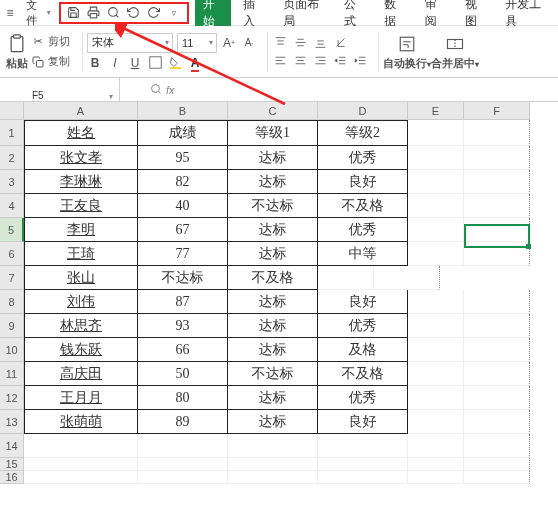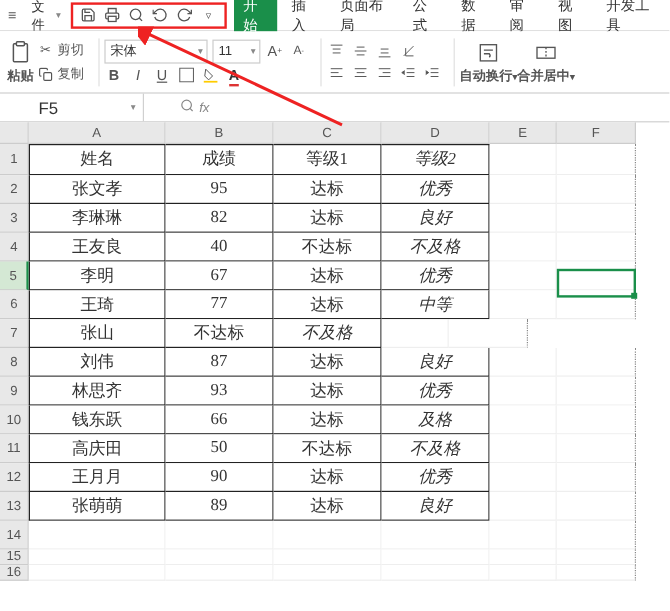--- a/index.html
+++ b/index.html
@@ -25,38 +25,38 @@
   .font-sel { border: 1px solid #ccc; height: 20px; font-size: 11px; padding: 0 14px 0 4px; background: #fff; position: relative; display: flex; align-items: center; }
   .font-sel.name { width: 86px; }
   .font-sel.size { width: 40px; }
   .font-sel::after { content: "▾"; position: absolute; right: 3px; font-size: 8px; color: #888; }
   .rlabel { font-size: 11px; color: #555; text-align: right; font-weight: bold; }
   .rcol { display: flex; flex-direction: column; align-items: center; gap: 1px; }
   
   .arrow { position: absolute; top: 22px; left: 115px; pointer-events: none; z-index: 10; }
   
   .fbar { display: flex; align-items: center; height: 24px; border-bottom: 1px solid #d0d0d0; }
-  .namebox { width: 120px; border-right: 1px solid #d0d0d0; height: 100%; display: flex; align-items: center; padding-left: 32px; font-size: 14px; color: #333; position: relative; }
+  .namebox { width: 120px; border-right: 1px solid #d0d0d0; height: 100%; display: flex; align-items: flex-end; padding-left: 32px; font-size: 10px; color: #333; position: relative; }
   .namebox::after { content: "▾"; position: absolute; right: 6px; font-size: 8px; color: #888; }
   .fx-area { display: flex; align-items: center; padding-left: 30px; gap: 4px; color: #888; font-size: 11px; font-style: italic; }
   
   .sheet { position: relative; }
   .colhdr { display: flex; height: 18px; }
   .corner { width: 24px; background: #e8e8e8; border-right: 1px solid #ccc; border-bottom: 1px solid #ccc; }
   .ch { background: #e8e8e8; border-right: 1px solid #ccc; border-bottom: 1px solid #ccc; text-align: center; font-size: 11px; color: #555; line-height: 18px; }
   .ch.a { width: 114px; } .ch.b { width: 90px; } .ch.c { width: 90px; } .ch.d { width: 90px; } .ch.e { width: 56px; } .ch.f { width: 66px; }
   
   .row { display: flex; height: 24px; }
   .row.hdr { height: 26px; }
   .row.thin { height: 13px; }
   .rh { width: 24px; background: #e8e8e8; border-right: 1px solid #ccc; border-bottom: 1px solid #ccc; text-align: center; font-size: 11px; color: #555; display: flex; align-items: center; justify-content: center; }
   .rh.sel { background: #d4e8d4; border-right: 2px solid #1a8f4a; }
   .cell { border-right: 1px solid #222; border-bottom: 1px solid #222; display: flex; align-items: center; justify-content: center; font-size: 14px; font-family: SimSun, serif; background: #fff; }
-  .cell.a { width: 114px; } .cell.b { width: 90px; } .cell.c { width: 90px; text-align: right; } .cell.d { width: 90px; font-style: italic; }
-  .cell.first { border-left: 1px solid #222; }
+  .cell.a { width: 114px; } .cell.b { width: 90px; } .cell.c { width: 90px; text-align: right; } .cell.d { width: 90px; }
+  .cell.first { border-left: 1px solid #222; text-decoration: underline; }
   .row.hdr .cell { font-weight: normal; }
   .ecell { border-right: 1px solid #eee; border-bottom: 1px solid #eee; background: #fff; }
   .ecell.e { width: 56px; } .ecell.f { width: 66px; border-right: 1px dotted #888; }
   .row .cell.topb { border-top: 1px solid #222; }
   
   .selbox { position: absolute; border: 2px solid #1a8f4a; background: transparent; pointer-events: none; }
   .selbox.f5 { top: 122px; left: 464px; width: 66px; height: 24px; }
   .selhandle { position: absolute; width: 5px; height: 5px; background: #1a8f4a; right: -3px; bottom: -3px; }
 </style>
 </head>
@@ -400,21 +400,21 @@
         <div class="cell a first">高庆田</div>
         <div class="cell b">50</div>
         <div class="cell c">不达标</div>
         <div class="cell d">不及格</div>
         <div class="ecell e"></div>
         <div class="ecell f"></div>
       </div>
       <div class="row">
         <div class="rh">12</div>
         <div class="cell a first">王月月</div>
-        <div class="cell b">90</div>
+        <div class="cell b">80</div>
         <div class="cell c">达标</div>
         <div class="cell d">优秀</div>
         <div class="ecell e"></div>
         <div class="ecell f"></div>
       </div>
       <div class="row">
         <div class="rh">13</div>
         <div class="cell a first">张萌萌</div>
         <div class="cell b">89</div>
         <div class="cell c">达标</div>

